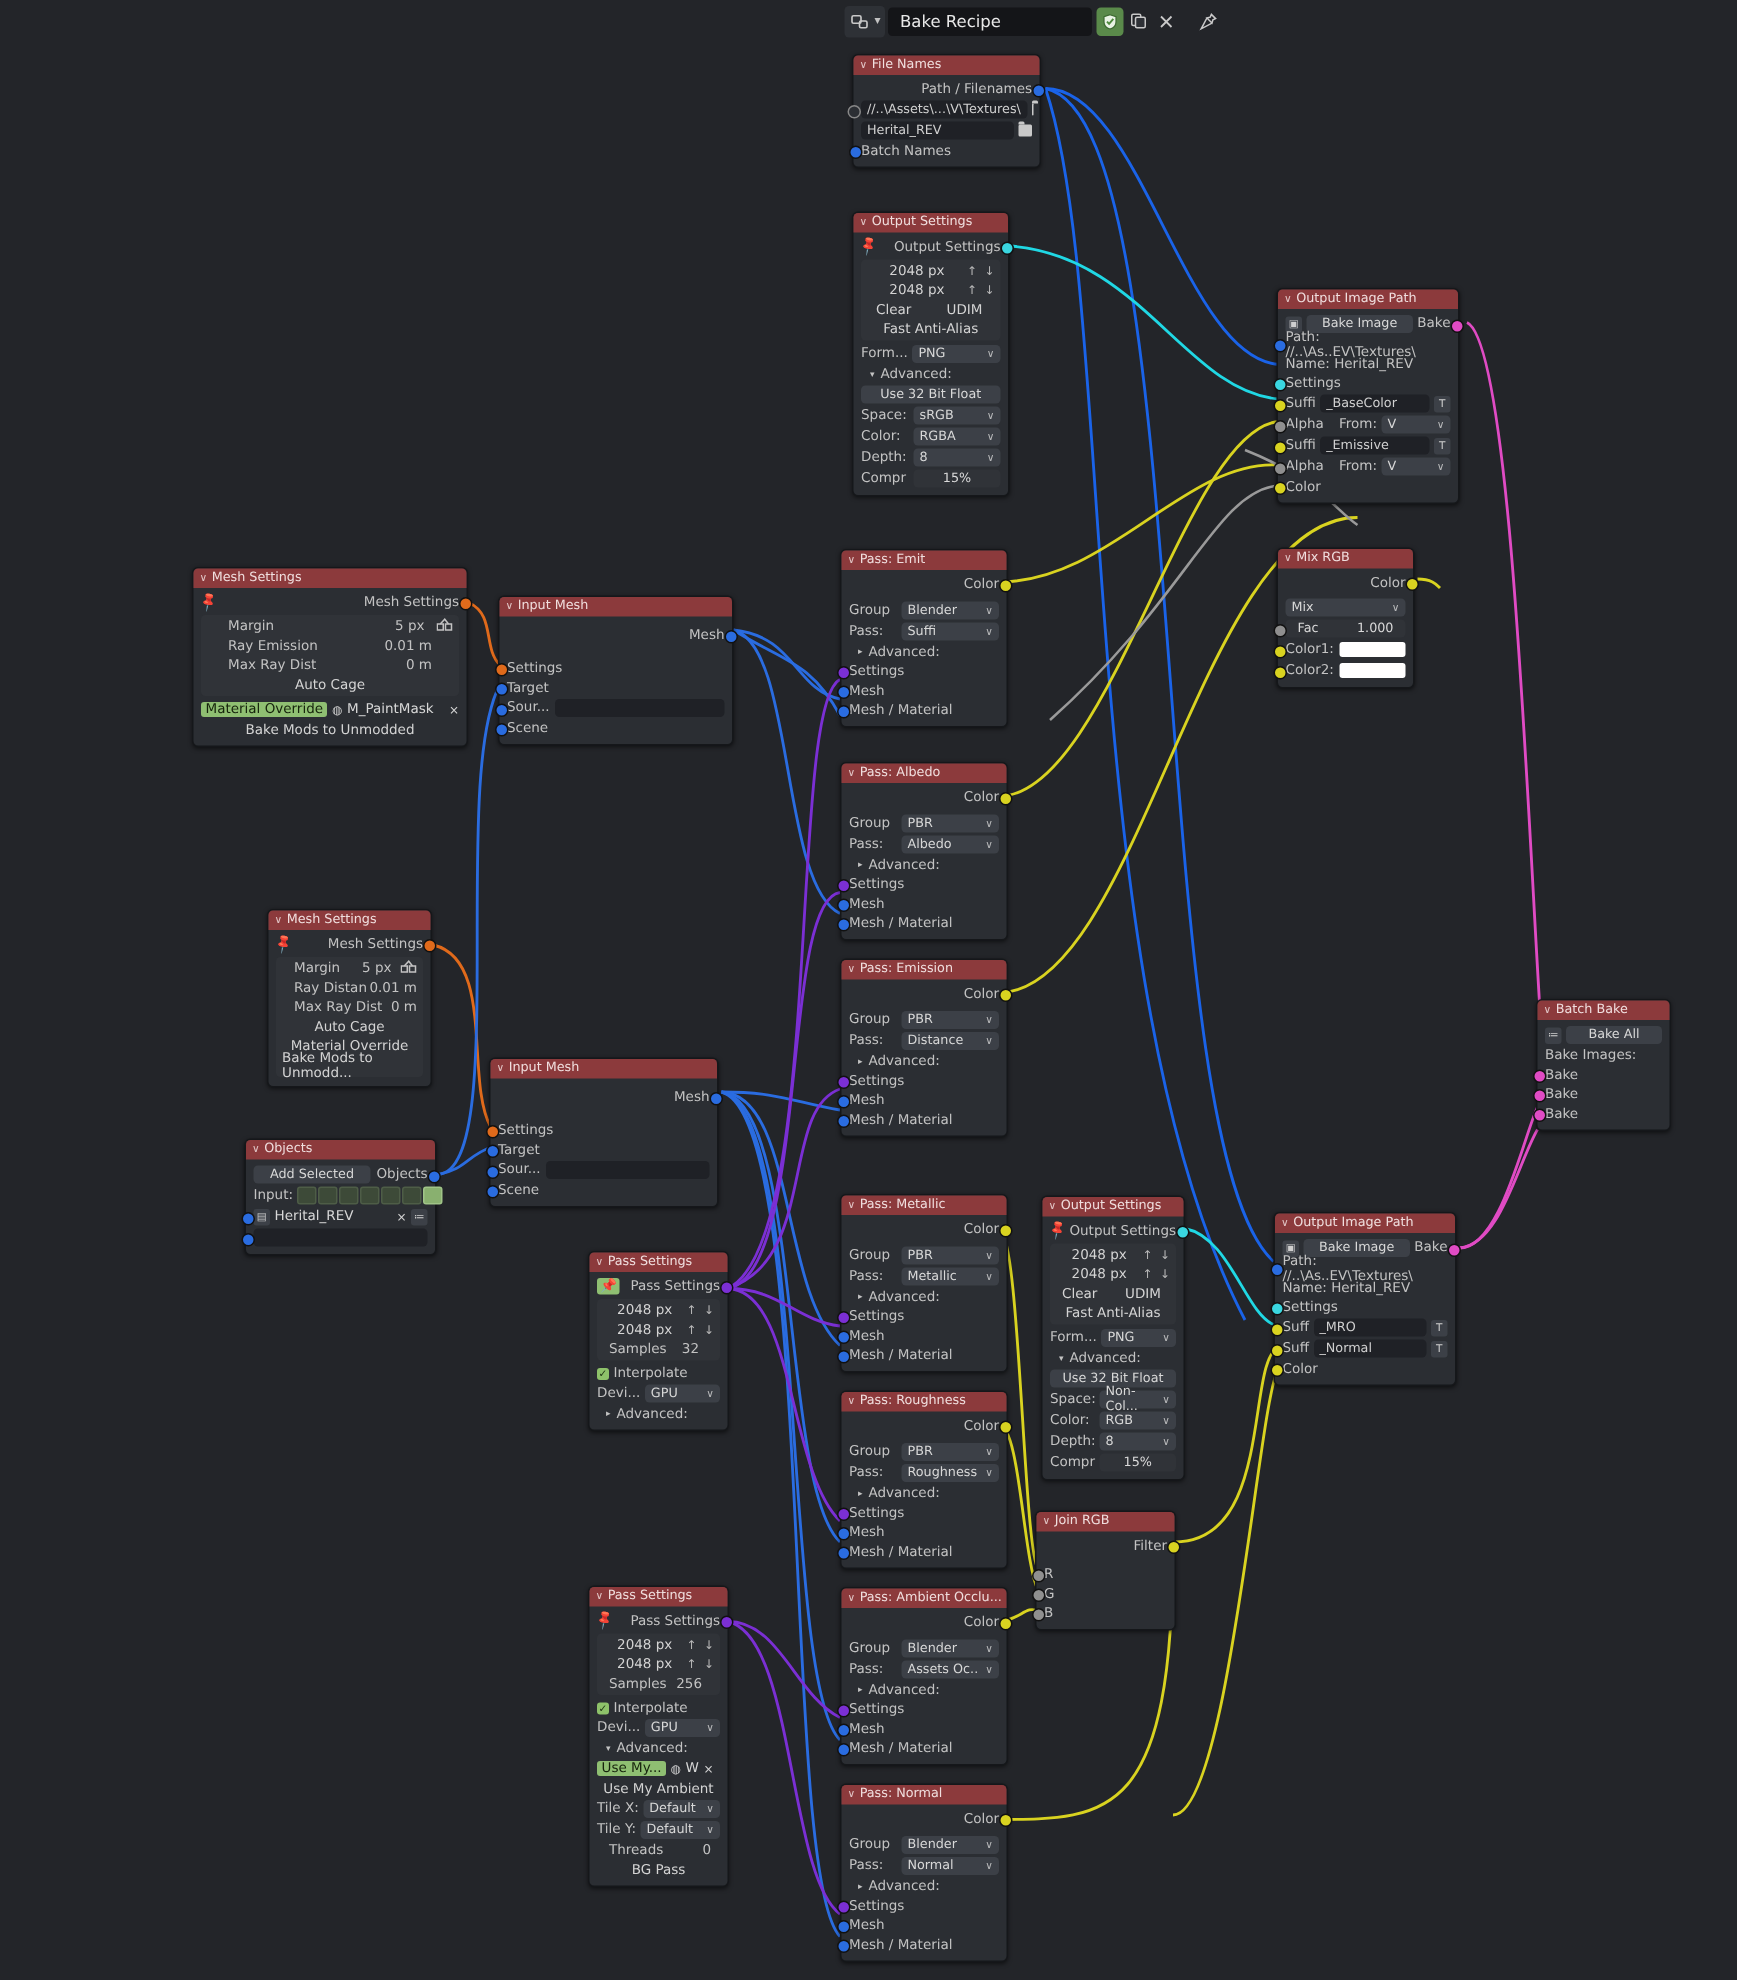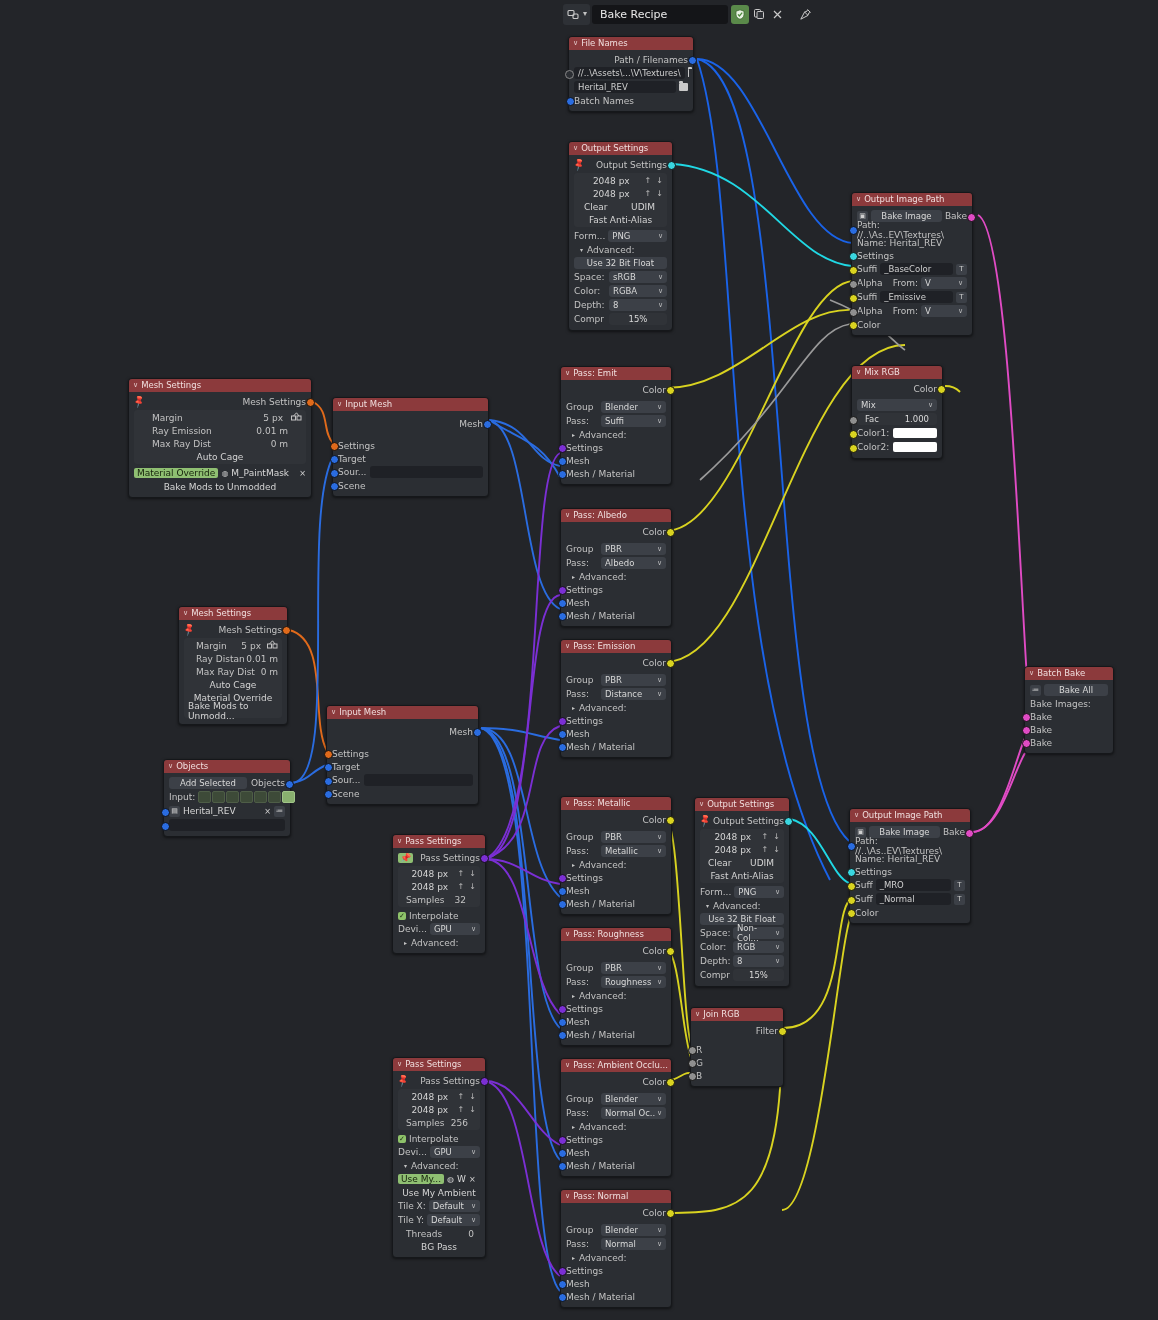--- a/index.html
+++ b/index.html
@@ -837,21 +837,21 @@
       <div class="row r14" style="gap:3px;">
         <span class="lbl" style="width:32px">Group</span>
         <span class="drop" style="flex:1">
             <span>Blender</span>
             <span class="dc">∨</span>
           </span>
       </div>
       <div class="row r14" style="gap:3px;">
         <span class="lbl" style="width:32px">Pass:</span>
         <span class="drop" style="flex:1">
-            <span>Normal Oc..</span>
+            <span>Assets Oc..</span>
             <span class="dc">∨</span>
           </span>
       </div>
       <div class="row adv">
           <span class="tri">▸</span>
           <span>Advanced:</span>
         </div>
       <div class="row">
           <span class="sock l s-purple" style="top:3px;"></span>
           <span class="lbl">Settings</span>

